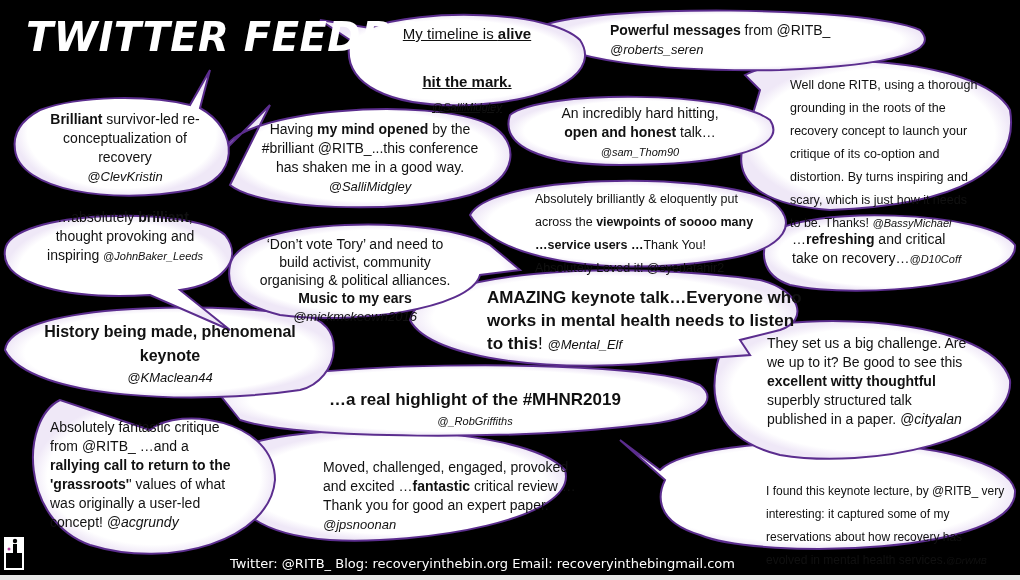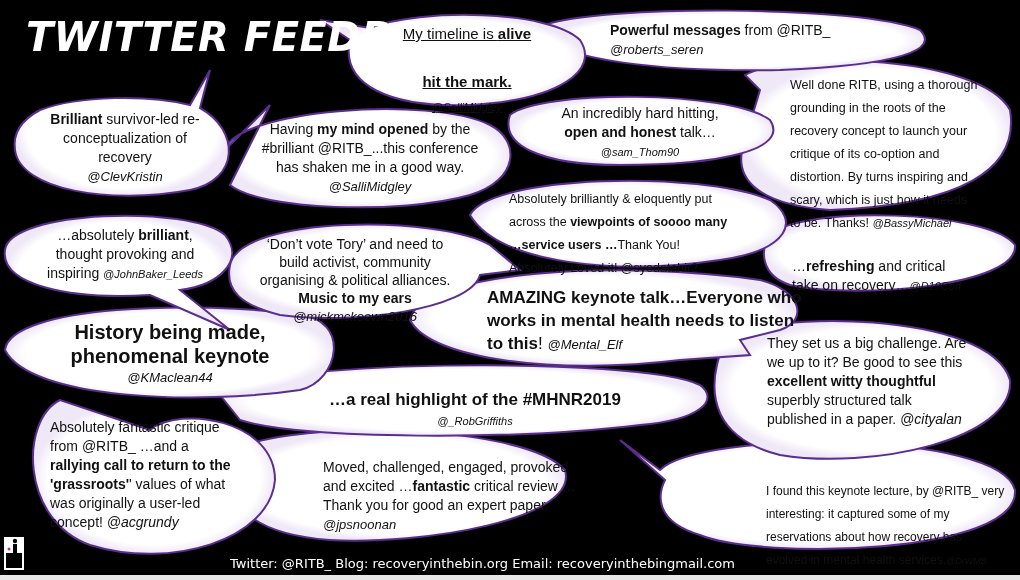--- a/index.html
+++ b/index.html
@@ -4,21 +4,21 @@
 <style>
   html,body{margin:0;padding:0;}
   body{width:1020px;height:580px;background:#000;position:relative;overflow:hidden;font-family:"Liberation Sans",sans-serif;color:#111;}
   #canvas{position:absolute;left:0;top:0;width:1020px;height:580px;}
   .title{position:absolute;left:26px;top:14px;color:#fff;font-family:"DejaVu Sans",sans-serif;font-weight:bold;font-style:italic;font-size:40px;letter-spacing:0.5px;}
   .txt{position:absolute;font-size:14px;line-height:19px;color:#111;}
   .txt b{font-weight:bold;}
   .c{text-align:center;}
   .h{font-style:italic;font-size:11px;}
   .h13{font-style:italic;font-size:13px;}
-  .big{font-size:20px;font-weight:bold;line-height:24px;}
+  .big{font-size:16px;font-weight:bold;line-height:24px;}
   .big17{font-size:17px;font-weight:bold;line-height:23px;}
   .sm{font-size:12.5px;line-height:23px;}
   .footer{position:absolute;left:230px;top:556px;color:#fff;font-family:"DejaVu Sans",sans-serif;font-size:13px;}
   .bottombar{position:absolute;left:0;top:575px;width:1020px;height:5px;background:#e8e8e8;}
 </style>
 </head>
 <body>
 
 <svg id="canvas" viewBox="0 0 1020 580">
   <defs>
@@ -97,34 +97,34 @@
 
 <div class="txt c" style="left:540px;top:104px;width:200px;">
   <span>An incredibly hard hitting,</span><br><b>open and honest</b><span> talk…</span><br>
   <span class="h">@sam_Thom90</span>
 </div>
 
 <div class="txt sm" style="left:790px;top:74px;width:190px;">
   <span>Well done RITB, using a thorough grounding in the roots of the recovery concept to launch your critique of its co-option and distortion. By turns inspiring and scary, which is just how it needs to be. Thanks!</span> <span class="h">@BassyMichael</span>
 </div>
 
-<div class="txt sm" style="left:509px;top:188px;width:220px;">
+<div class="txt sm" style="left:535px;top:188px;width:220px;">
   <span>Absolutely brilliantly &amp; eloquently put across the </span><b>viewpoints of soooo many …service users …</b><span>Thank You! Absolutely Loved it! @syedatahir2</span>
 </div>
 
-<div class="txt c" style="left:35px;top:226px;width:180px;">
+<div class="txt c" style="left:35px;top:208px;width:180px;">
   <span>…absolutely </span><b>brilliant</b><span>, thought provoking and inspiring </span><span class="h">@JohnBaker_Leeds</span>
 </div>
 
 <div class="txt c" style="left:250px;top:235px;width:210px;line-height:18px;">
   <span>‘Don’t vote Tory’ and need to build activist, community organising &amp; political alliances.</span><br><b>Music to my ears</b><br>
   <span class="h13">@mickmckeown2016</span>
 </div>
 
-<div class="txt" style="left:792px;top:257px;width:180px;">
+<div class="txt" style="left:792px;top:230px;width:180px;">
   <span>…</span><b>refreshing</b><span> and critical take on recovery…</span><span class="h">@D10Coff</span>
 </div>
 
 <div class="txt big17" style="left:487px;top:286px;width:320px;">
   <b>AMAZING keynote talk…Everyone who works in mental health needs to listen to this</b><span style="font-weight:normal">! </span><span class="h13" style="font-weight:normal">@Mental_Elf</span>
 </div>
 
 <div class="txt c" style="left:40px;top:320px;width:260px;">
   <div class="big">History being made, phenomenal keynote</div>
   <span class="h13">@KMaclean44</span>

